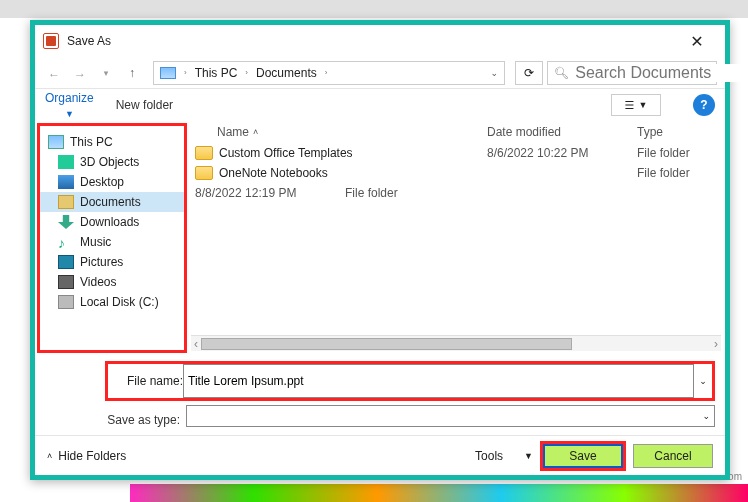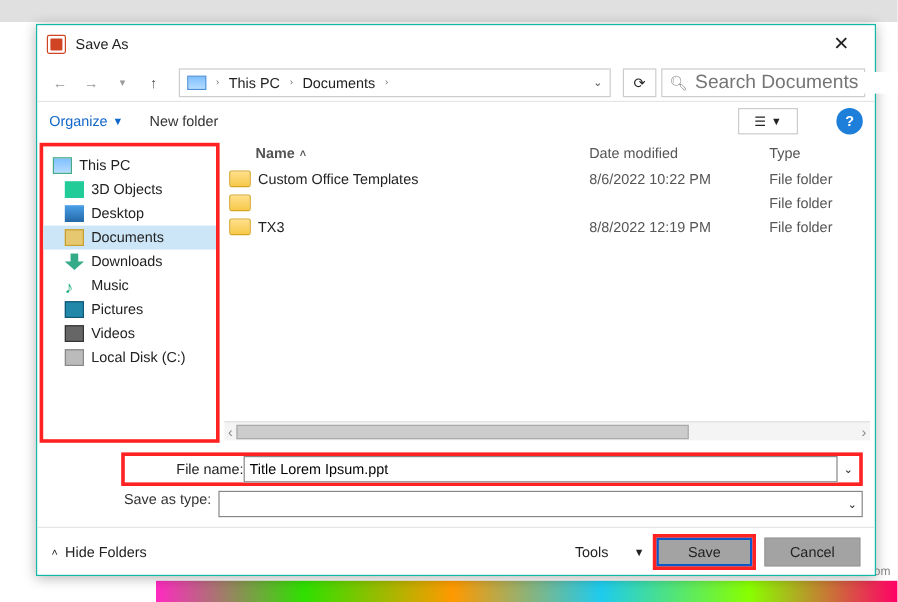--- a/index.html
+++ b/index.html
@@ -1,38 +1,38 @@
 <!DOCTYPE html>
 <html><head>
 <meta charset="utf-8">
 <style>
 * { box-sizing: border-box; margin: 0; padding: 0; font-family: "Segoe UI", Tahoma, sans-serif; }
 body { background: #f0f0f0; width: 748px; height: 502px; overflow: hidden; position: relative; }
 .backdrop { position: absolute; inset: 0; background: linear-gradient(#e0e0e0 0 18px, #fff 18px 100%); }
 .bottom-strip { position: absolute; left: 130px; right: 0; bottom: 0; height: 18px; background: linear-gradient(90deg,#ff2ac1,#2fe000,#ff9900,#1ecbee,#88ff00,#ff0066); }
 .watermark { position:absolute; right:6px; bottom:20px; font-size:10px; color:#888; }
 
-.dialog { position: absolute; left: 30px; top: 20px; width: 700px; height: 460px; background: #fff; border: 1px solid #14b8a6; box-shadow: 0 2px 10px rgba(0,0,0,0.3); display:flex; flex-direction:column; font-size:12px; color:#222;}
+.dialog { position: absolute; left: 30px; top: 20px; width: 700px; height: 460px; background: #fff; border: 5px solid #14b8a6; box-shadow: 0 2px 10px rgba(0,0,0,0.3); display:flex; flex-direction:column; font-size:12px; color:#222;}
 .titlebar { height: 32px; display:flex; align-items:center; padding: 0 8px; }
 .titlebar .appicon { width:16px; height:16px; background:#fff; border:1px solid #d04423; border-radius:2px; position:relative; margin-right:8px;}
 .titlebar .appicon::after{content:"";position:absolute;inset:2px;background:#d04423;border-radius:1px;}
 .titlebar .close { margin-left:auto; font-size:16px; width:40px; text-align:center; cursor:pointer;}
 .navrow { height:32px; display:flex; align-items:center; gap:4px; padding:0 8px; border-bottom:1px solid #e5e5e5;}
 .navbtn { width:22px; height:22px; display:flex; align-items:center; justify-content:center; color:#999; border-radius:2px;}
 .navbtn.up { color:#555;}
 .addrbar { flex:1; height:24px; border:1px solid #ccc; display:flex; align-items:center; padding:0 6px; gap:2px; margin:0 6px;}
 .addrbar .pcicon { width:16px; height:12px; border:1px solid #4a90d9; background:linear-gradient(#7fc0ff,#b5dcff); margin-right:4px;}
 .crumb { padding:2px 4px; cursor:pointer;}
 .crumb-sep { color:#777; font-size:8px; padding:0 2px;}
 .addrbar .dd { margin-left:auto; color:#555; font-size:9px;}
 .refresh { width:28px; height:24px; border:1px solid #ccc; display:flex; align-items:center; justify-content:center;}
 .searchbox { width:170px; height:24px; border:1px solid #ccc; display:flex; align-items:center; padding:0 6px; color:#888; gap:6px;}
 .searchbox input { border:none; outline:none; flex:1; font-size:16px; color:#ec4899;}
 .toolbar { height:32px; display:flex; align-items:center; padding:0 10px; gap:22px;}
-.org { color:#1066c9; display:flex; align-items:center; gap:4px;}
+.org { color:#1066c9; display:flex; align-items:center; gap:4px;flex-direction:column;}
 .newf { color:#333;}
 .viewbtn { margin-left:auto; width:50px; height:22px; border:1px solid #ccc; display:flex; align-items:center; justify-content:center; gap:4px;}
 .help { width:22px; height:22px; border-radius:50%; background:#1d7fda; color:#fff; display:flex; align-items:center; justify-content:center; font-size:12px; font-weight:bold; margin-left:10px;}
 
 .mainarea { flex:1; display:flex; min-height:0; }
 .sidebar { width:150px; border:3px solid #f22; margin:2px 0 2px 2px; padding:6px 0; overflow:auto;}
 .side-item { display:flex; align-items:center; gap:6px; padding:3px 8px 3px 18px; cursor:pointer; white-space:nowrap;}
 .side-item.sel { background:#cde6f7;}
 .side-icon { width:16px; height:14px; display:inline-block;}
 .ico-pc { border:1px solid #4a8; background:linear-gradient(#7fc0ff,#b5dcff);}
@@ -41,47 +41,47 @@
 .ico-docs { background:#e6c870; border:1px solid #c79e30;}
 .ico-dl { background:#3a8; clip-path: polygon(30% 0,70% 0,70% 50%,100% 50%,50% 100%,0 50%,30% 50%);}
 .ico-music { color:#1a7; font-size:14px; border:none; background:none;}
 .ico-pic { background:#28a; border:1px solid #157;}
 .ico-vid { background:#666; border:1px solid #333;}
 .ico-disk { background:#bbb; border:1px solid #888;}
 
 .filelist { flex:1; display:flex; flex-direction:column; min-width:0;}
 .headers { display:flex; padding:4px 8px; color:#555; font-size:12px;}
 .headers > div { display:flex; align-items:center; gap:4px; cursor:pointer;}
-.col-name { flex: 1 1 250px; padding-left:22px;font-weight:bold;}
+.col-name { flex: 1 1 250px; padding-left:22px;}
 .col-date { flex: 0 0 150px;}
 .col-type { flex: 0 0 80px;}
 .filerow { display:flex; padding:3px 8px; align-items:center;}
 .filerow .fname { flex:1 1 250px; display:flex; align-items:center; gap:6px;}
 .folder-icon { width:18px; height:14px; background:linear-gradient(#ffe08a,#f7c94a); border:1px solid #d6a420; border-radius:2px;}
 .filerow .fdate { flex:0 0 150px; color:#555;}
 .filerow .ftype { flex:0 0 80px; color:#555;}
 .hscroll { height:16px; background:#f4f4f4; border-top:1px solid #e0e0e0; margin:0 4px 4px 4px; display:flex; align-items:center;}
 .hscroll .thumb{height:12px;background:#ccc;border:1px solid #aaa;}
 
 .formarea { padding:6px 10px 2px 70px; }
-.frow { display:flex; align-items:flex-start; margin-bottom:6px; gap:6px;}
+.frow { display:flex; align-items:flex-end; margin-bottom:6px; gap:6px;}
 .frow label { width:75px; text-align:right; color:#333;}
-.fileinput { flex:1; height:22px; border:1px solid #888; padding:4px 4px; font-size:12px;}
+.fileinput { flex:1; height:22px; border:1px solid #888; padding:16px 4px; font-size:12px;}
 .fn-wrap { border:3px solid #f22; display:flex; align-items:center; padding:0;}
 .fn-wrap label{border:none;}
 .fn-wrap input{border:1px solid #888; border-left:1px solid #888;}
 .typeinput { flex:1; height:22px; border:1px solid #888; padding:0 4px; background:#fff; display:flex; align-items:center;}
 .metarow { display:flex; gap:40px; padding:4px 0 8px 74px; font-size:12px;}
 .metarow .k{color:#777;}
 .metarow .v{color:#1066c9; margin-left:6px;}
 
 .footer { height:40px; border-top:1px solid #e5e5e5; display:flex; align-items:center; padding:0 12px; gap:10px;}
 .hidefolders { display:flex; align-items:center; gap:6px; cursor:pointer;}
 .tools { display:flex; align-items:center; gap:21px; margin-left:auto;}
-.btn { width:80px; height:24px; border:1px solid #999; background:#a3a3a3; display:flex; align-items:center; justify-content:center; cursor:pointer;}
+.btn { width:80px; height:24px; border:1px solid #999; background:#bef264; display:flex; align-items:center; justify-content:center; cursor:pointer;}
 .btn.save { border:2px solid #0a58ca; outline:3px solid #f22;}
 .chev { font-size:9px;}
 </style>
 </head>
 <body>
 
 <div class="backdrop"></div>
 <div class="bottom-strip"></div>
 <span class="watermark">wsxdn.com</span>
 
@@ -182,43 +182,40 @@
         <div class="fname">
             <span class="folder-icon"></span>
             <span>Custom Office Templates</span>
           </div>
         <div class="fdate">8/6/2022 10:22 PM</div>
         <div class="ftype">File folder</div>
       </div>
       <div class="filerow">
         <div class="fname">
             <span class="folder-icon"></span>
+            <span>OneNote Notebooks</span>
           </div>
         <div class="ftype">File folder</div>
       </div>
       <div class="filerow">
-        <div class="fname">
-            <span class="folder-icon"></span>
-            <span>TX3</span>
-          </div>
         <div class="fdate">8/8/2022 12:19 PM</div>
         <div class="ftype">File folder</div>
       </div>
       <div style="flex:1"></div>
       <div class="hscroll">
           <span style="width:10px;text-align:center;color:#888;">‹</span>
           <div class="thumb" style="width:70%;"></div>
           <span style="margin-left:auto;width:10px;text-align:center;color:#888;">›</span>
         </div>
     </div>
   </div>
 
   <div class="formarea">
     <div class="fn-wrap">
-      <label style="width:75px;text-align:right;padding:0;margin-left:24px;">File name:</label>
+      <label style="width:75px;text-align:right;padding:0;">File name:</label>
       <input class="fileinput" style="flex: 1 1 0%;" value="Title Lorem Ipsum.ppt">
       <span style="width:18px;text-align:center;" class="chev">⌄</span>
     </div>
     <div class="frow" style="margin-top:4px;">
       <label>Save as type:</label>
       <div class="typeinput">
           <span class="chev" style="margin-left:auto;">⌄</span>
         </div>
     </div>
   </div>

